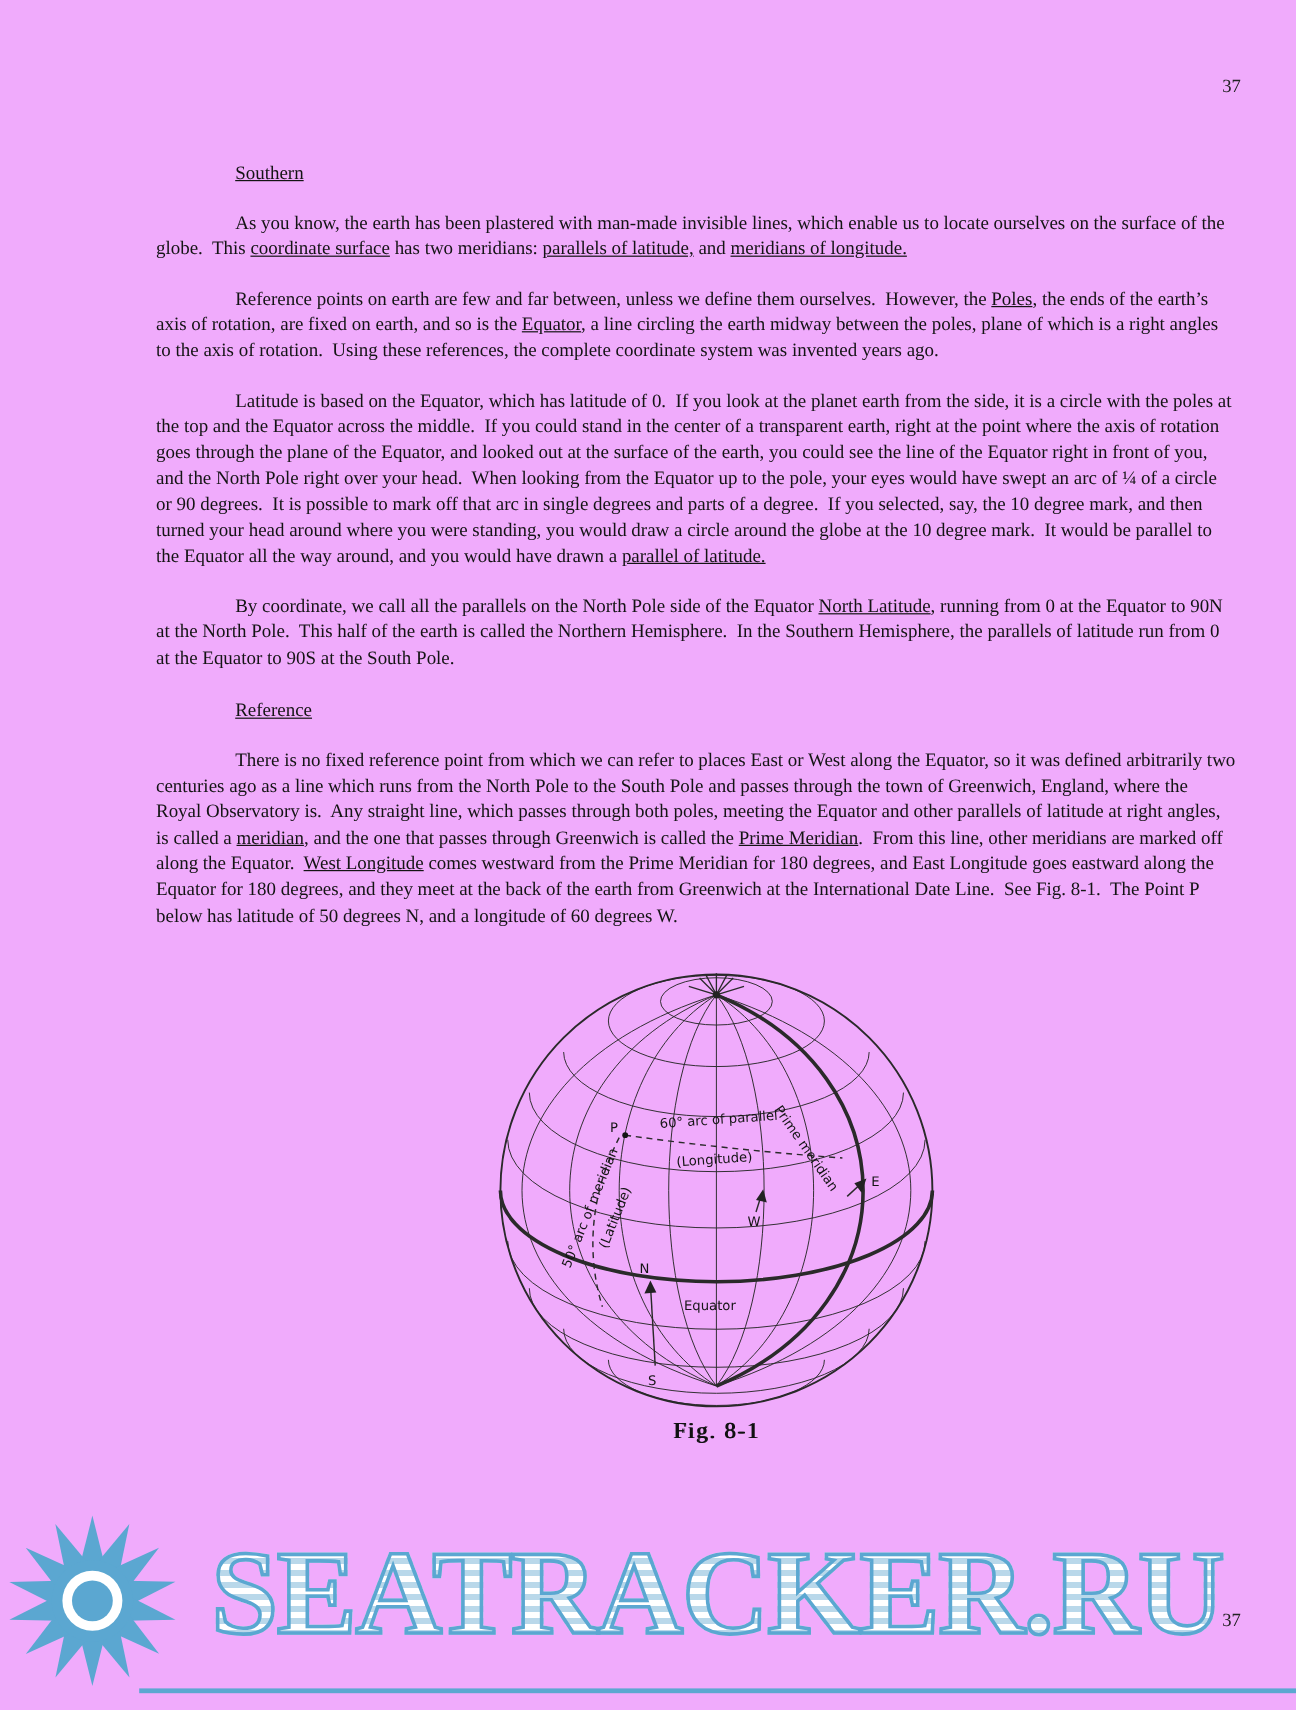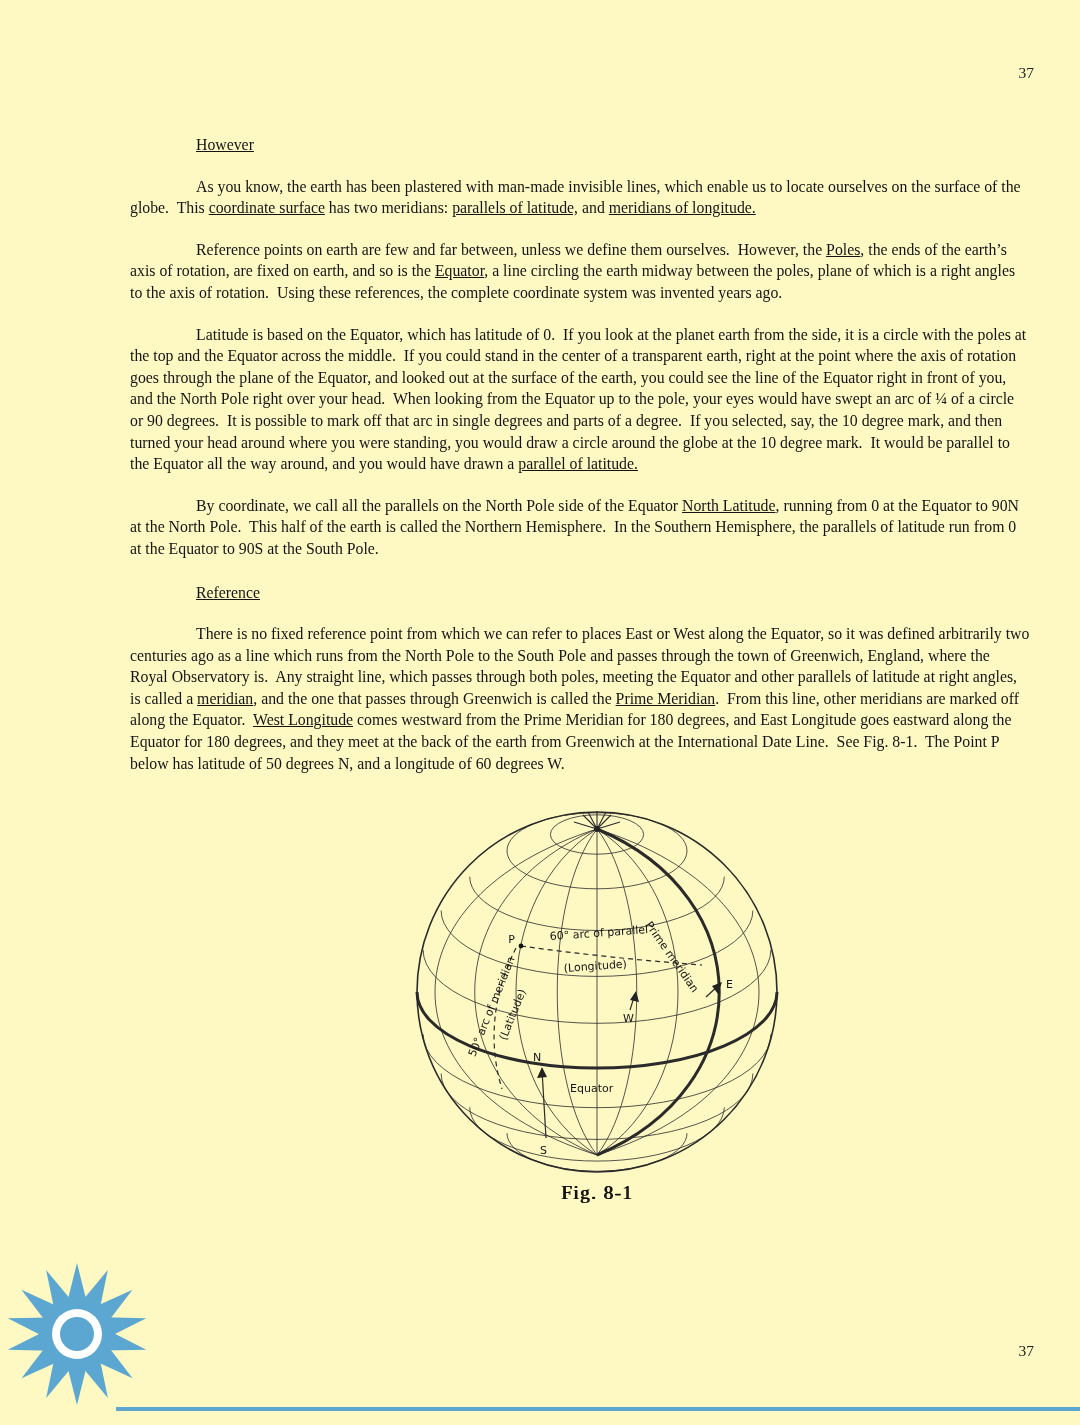--- a/index.html
+++ b/index.html
@@ -1,18 +1,18 @@
 <!DOCTYPE html>
 <html><head>
 <meta charset="utf-8">
 <style>
   html,body { margin:0; padding:0; background:#e8e8e8; }
   .page {
     position:relative; width:1080px; height:1425px; margin:0 auto;
-    background:#fef9c3; overflow:hidden;
+    background:#f0abfc; overflow:hidden;
     font-family:"Liberation Serif", serif; color:#141414;
   }
   .pageno { position:absolute; font-size:15.5px; color:#222; z-index:6; }
   .pageno.top { top:64px; right:46px; }
   .pageno.bottom { top:1342px; right:46px; }
 
   .content { position:absolute; left:130px; top:134px; width:900px; }
   .heading {
     margin:22px 0 0 66px; font-size:15.8px; font-weight:normal;
     text-decoration:underline; line-height:21.6px;
@@ -50,21 +50,21 @@
 </style>
 </head>
 <body>
 
 <div class="page">
 
   <div class="pageno top">37</div>
 
   <div class="content">
 
-    <div class="heading first">However</div>
+    <div class="heading first">Southern</div>
 
     <p class="para"><span>As you know, the earth has been plastered with man-made invisible lines, which enable us to locate ourselves on the surface of the globe.  This </span><span class="u">coordinate surface</span><span> has two meridians: </span><span class="u">parallels of latitude,</span><span> and </span><span class="u">meridians of longitude.</span></p>
     <p class="para"><span>Reference points on earth are few and far between, unless we define them ourselves.  However, the </span><span class="u">Poles</span><span>, the ends of the earth’s axis of rotation, are fixed on earth, and so is the </span><span class="u">Equator</span><span>, a line circling the earth midway between the poles, plane of which is a right angles to the axis of rotation.  Using these references, the complete coordinate system was invented years ago.</span></p>
     <p class="para"><span>Latitude is based on the Equator, which has latitude of 0.  If you look at the planet earth from the side, it is a circle with the poles at the top and the Equator across the middle.  If you could stand in the center of a transparent earth, right at the point where the axis of rotation goes through the plane of the Equator, and looked out at the surface of the earth, you could see the line of the Equator right in front of you, and the North Pole right over your head.  When looking from the Equator up to the pole, your eyes would have swept an arc of ¼ of a circle or 90 degrees.  It is possible to mark off that arc in single degrees and parts of a degree.  If you selected, say, the 10 degree mark, and then turned your head around where you were standing, you would draw a circle around the globe at the 10 degree mark.  It would be parallel to the Equator all the way around, and you would have drawn a </span><span class="u">parallel of latitude.</span></p>
     <p class="para"><span>By coordinate, we call all the parallels on the North Pole side of the Equator </span><span class="u">North Latitude</span><span>, running from 0 at the Equator to 90N at the North Pole.  This half of the earth is called the Northern Hemisphere.  In the Southern Hemisphere, the parallels of latitude run from 0 at the Equator to 90S at the South Pole.</span></p>
 
     <div class="heading">Reference</div>
 
     <p class="para"><span>There is no fixed reference point from which we can refer to places East or West along the Equator, so it was defined arbitrarily two centuries ago as a line which runs from the North Pole to the South Pole and passes through the town of Greenwich, England, where the Royal Observatory is.  Any straight line, which passes through both poles, meeting the Equator and other parallels of latitude at right angles, is called a </span><span class="u">meridian</span><span>, and the one that passes through Greenwich is called the </span><span class="u">Prime Meridian</span><span>.  From this line, other meridians are marked off along the Equator.  </span><span class="u">West Longitude</span><span> comes westward from the Prime Meridian for 180 degrees, and East Longitude goes eastward along the Equator for 180 degrees, and they meet at the back of the earth from Greenwich at the International Date Line.  See Fig. 8-1.  The Point P below has latitude of 50 degrees N, and a longitude of 60 degrees W.</span></p>
 
@@ -163,17 +163,18 @@
       <use href="#ray" transform="rotate(205.7 73 73)"></use>
       <use href="#ray" transform="rotate(231.4 73 73)"></use>
       <use href="#ray" transform="rotate(257.1 73 73)"></use>
       <use href="#ray" transform="rotate(282.8 73 73)"></use>
       <use href="#ray" transform="rotate(308.5 73 73)"></use>
       <use href="#ray" transform="rotate(334.2 73 73)"></use>
       <circle cx="73" cy="73" r="34" fill="#5ba7d1"></circle>
       <circle cx="73" cy="73" r="25" fill="#ffffff"></circle>
       <circle cx="73" cy="73" r="17" fill="#5ba7d1"></circle>
     </svg>
+    <div class="wm-text">SEATRACKER.RU</div>
   </div>
 
   <div class="pageno bottom">37</div>
 
 </div>
 
 </body></html>

